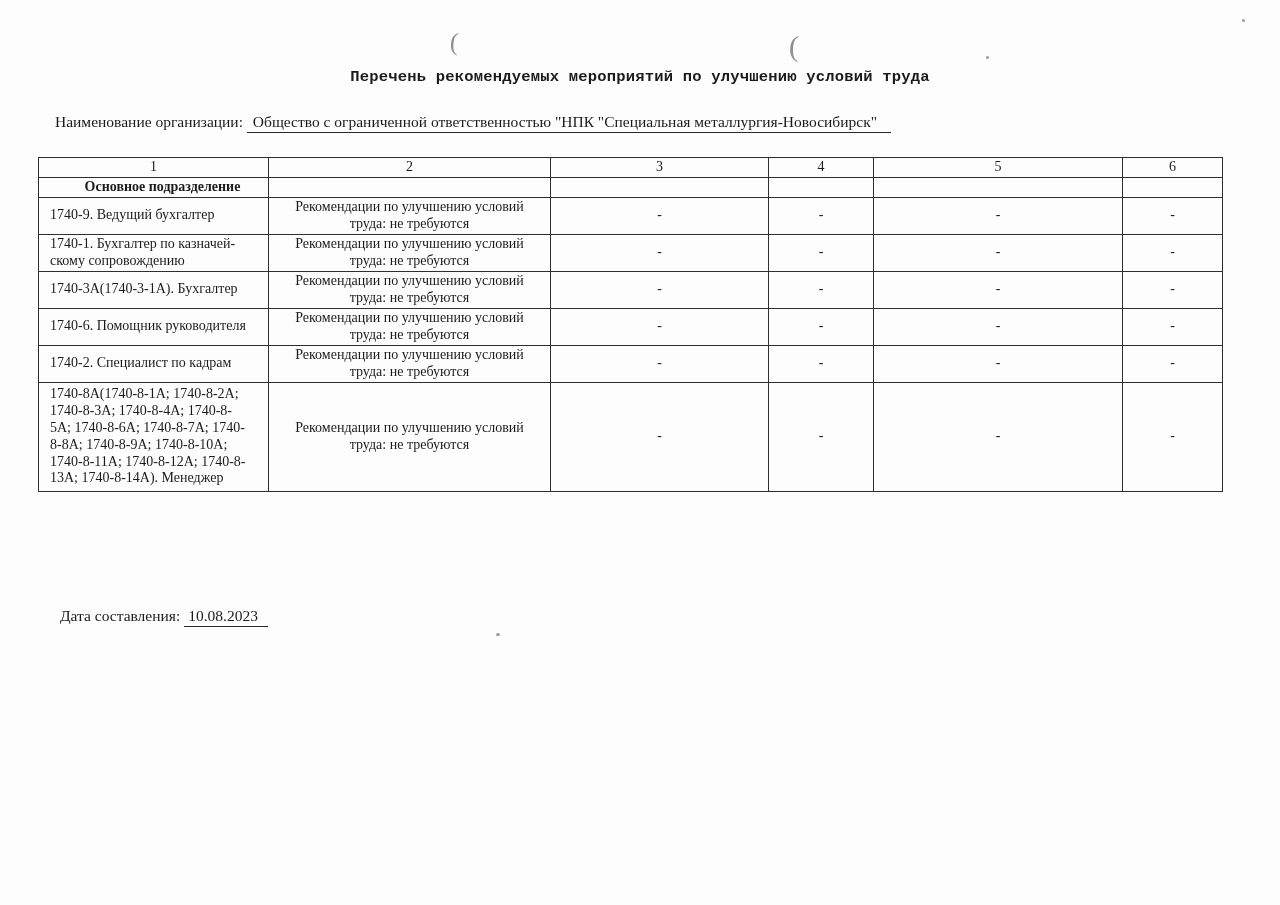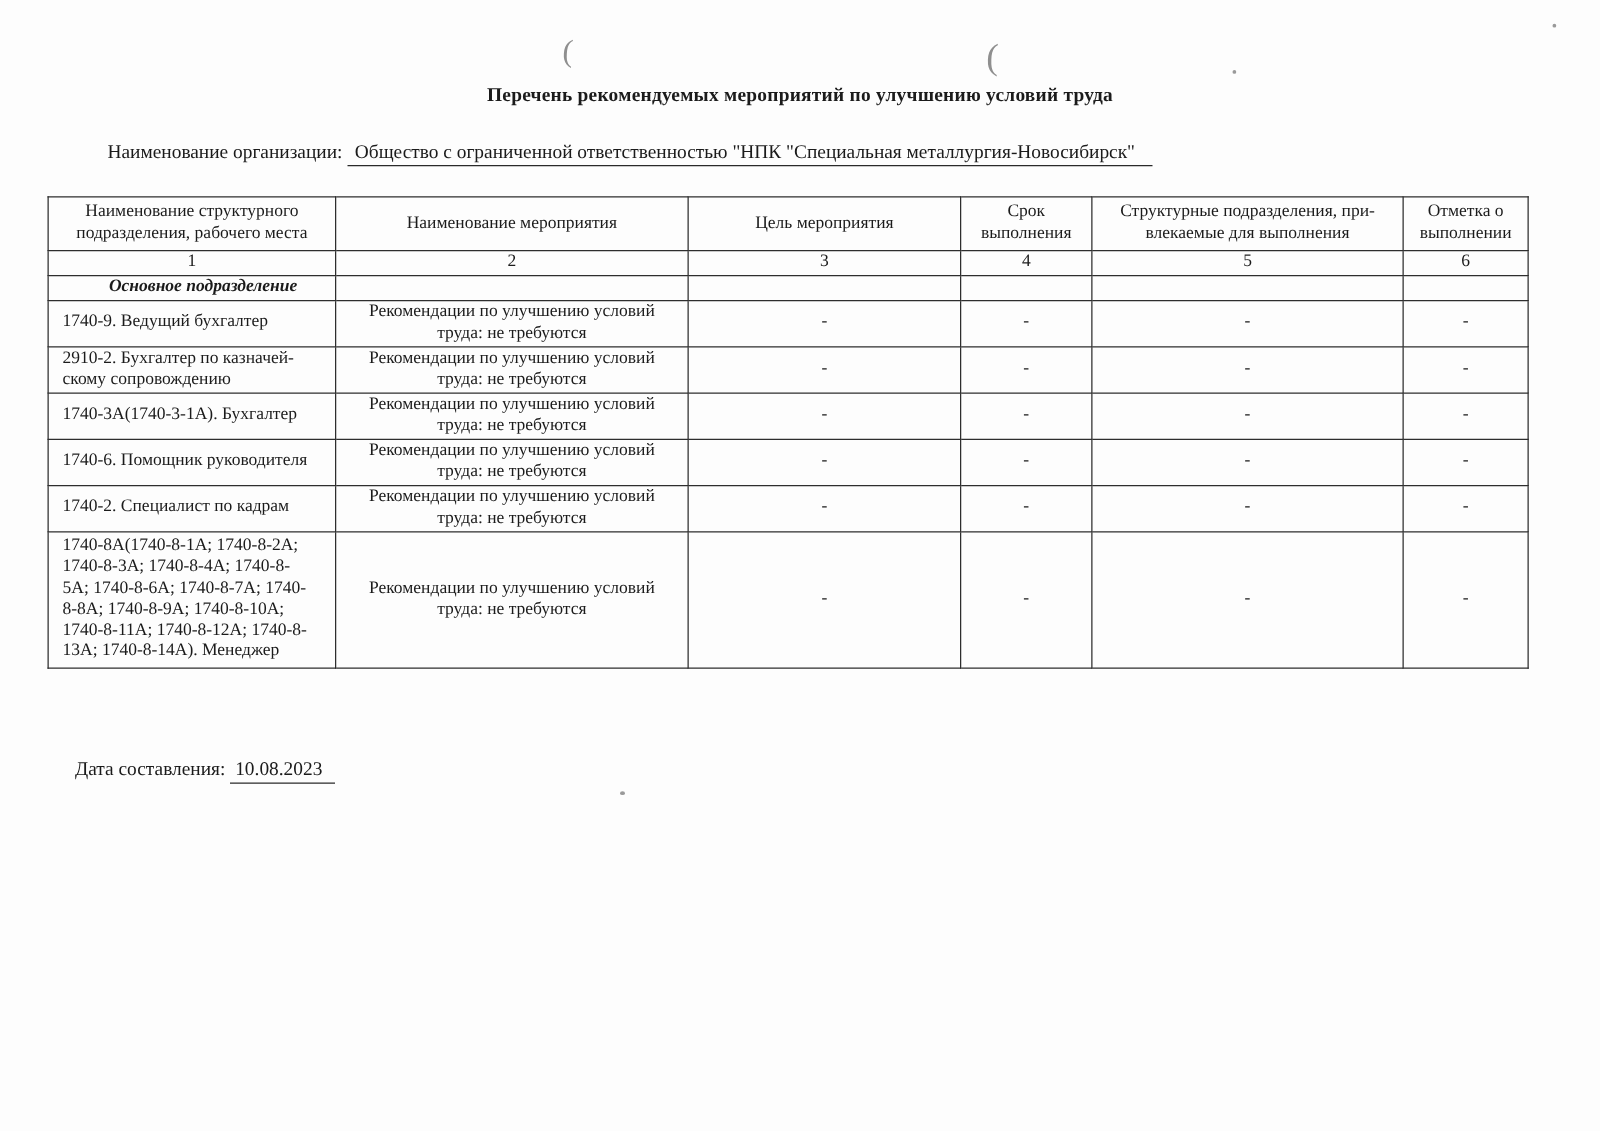--- a/index.html
+++ b/index.html
@@ -22,28 +22,28 @@
   }
   .doc-title {
     position: absolute;
     top: 68px;
     left: 0;
     width: 1280px;
     text-align: center;
     font-weight: bold;
     font-size: 15.5px;
     letter-spacing: 0.2px;
+    font-family: Liberation Mono, monospace;
   }
   .org-line {
     position: absolute;
     top: 113px;
     left: 55px;
     font-size: 15.5px;
     white-space: nowrap;
-    margin-left: 31px;
   }
   .org-value {
     border-bottom: 1.3px solid #2a2a2a;
     padding: 0 14px 2px 6px;
   }
   table.main-table {
     position: absolute;
     top: 157px;
     left: 38px;
     width: 1184px;
@@ -64,21 +64,20 @@
   .numbers-row td {
     height: 13px;
     line-height: 1;
     border-bottom-width: 2.6px;
     font-size: 14px;
     padding: 0 2px;
   }
   .section-row td { height: 17px; padding: 0 4px; }
   .section-cell {
     font-weight: bold;
-    font-style: italic;
     text-align: center;
     padding-left: 22px !important;
   }
   .data-row td { height: 34px; }
   .tall-row td { height: 106px; }
   .cell-name {
     text-align: left !important;
     padding-left: 11px !important;
     padding-right: 6px !important;
   }
@@ -133,32 +132,20 @@
   <table class="main-table">
     <colgroup>
       <col style="width:230px">
       <col style="width:282px">
       <col style="width:218px">
       <col style="width:105px">
       <col style="width:249px">
       <col style="width:100px">
     </colgroup>
     <tbody>
-      <tr class="header-row">
-        <td>Наименование структурного
-подразделения, рабочего места</td>
-        <td>Наименование мероприятия</td>
-        <td>Цель мероприятия</td>
-        <td>Срок
-выполнения</td>
-        <td>Структурные подразделения, при-
-влекаемые для выполнения</td>
-        <td>Отметка о
-выполнении</td>
-      </tr>
       <tr class="numbers-row">
         <td>1</td>
         <td>2</td>
         <td>3</td>
         <td>4</td>
         <td>5</td>
         <td>6</td>
       </tr>
       <tr class="section-row">
         <td class="section-cell">Основное подразделение</td>
@@ -171,21 +158,21 @@
       <tr class="data-row">
         <td class="cell-name">1740-9. Ведущий бухгалтер</td>
         <td>Рекомендации по улучшению условий
 труда: не требуются</td>
         <td>-</td>
         <td>-</td>
         <td>-</td>
         <td>-</td>
       </tr>
       <tr class="data-row">
-        <td class="cell-name">2910-2. Бухгалтер по казначей-
+        <td class="cell-name">1740-1. Бухгалтер по казначей-
 скому сопровождению</td>
         <td>Рекомендации по улучшению условий
 труда: не требуются</td>
         <td>-</td>
         <td>-</td>
         <td>-</td>
         <td>-</td>
       </tr>
       <tr class="data-row">
         <td class="cell-name">1740-3А(1740-3-1А). Бухгалтер</td>

